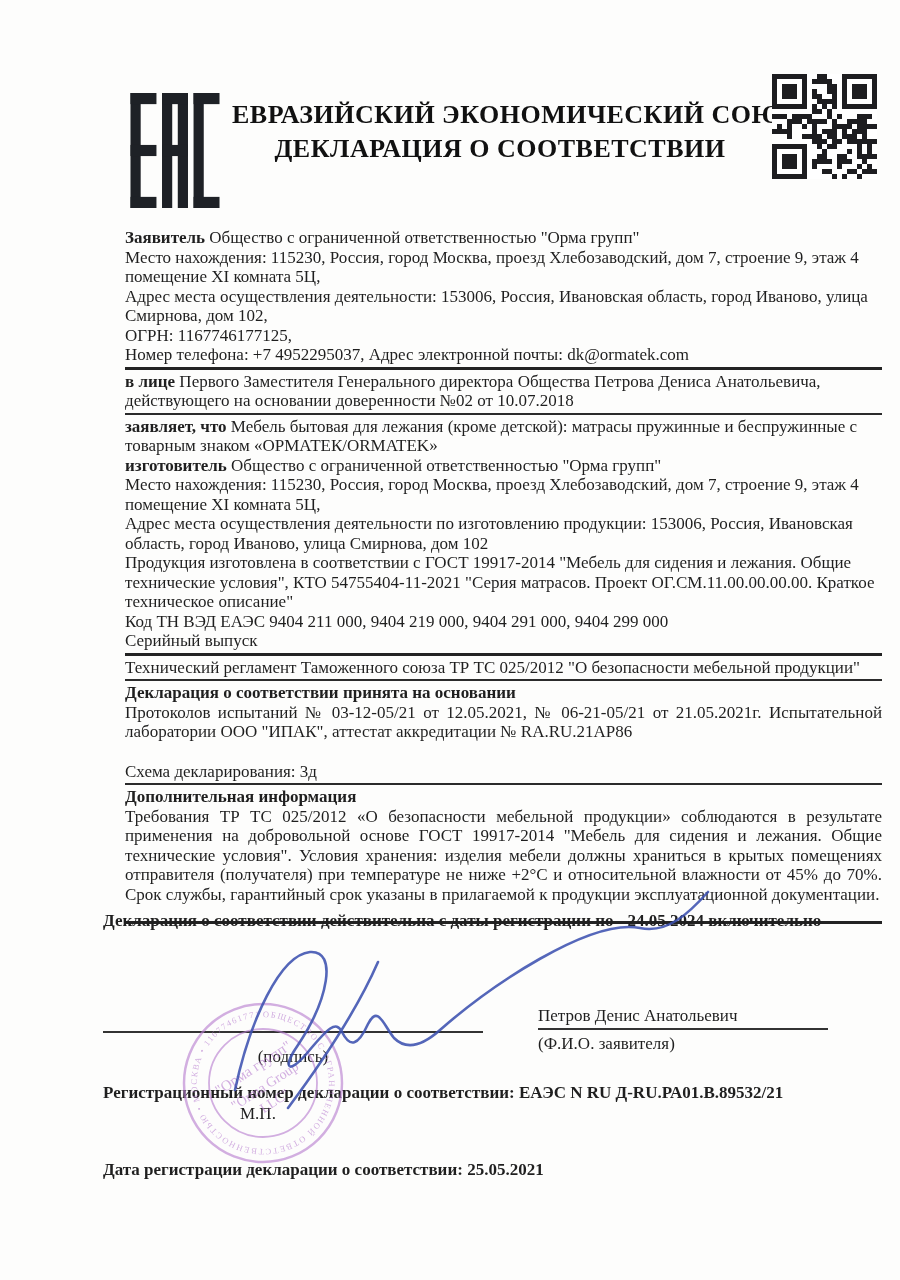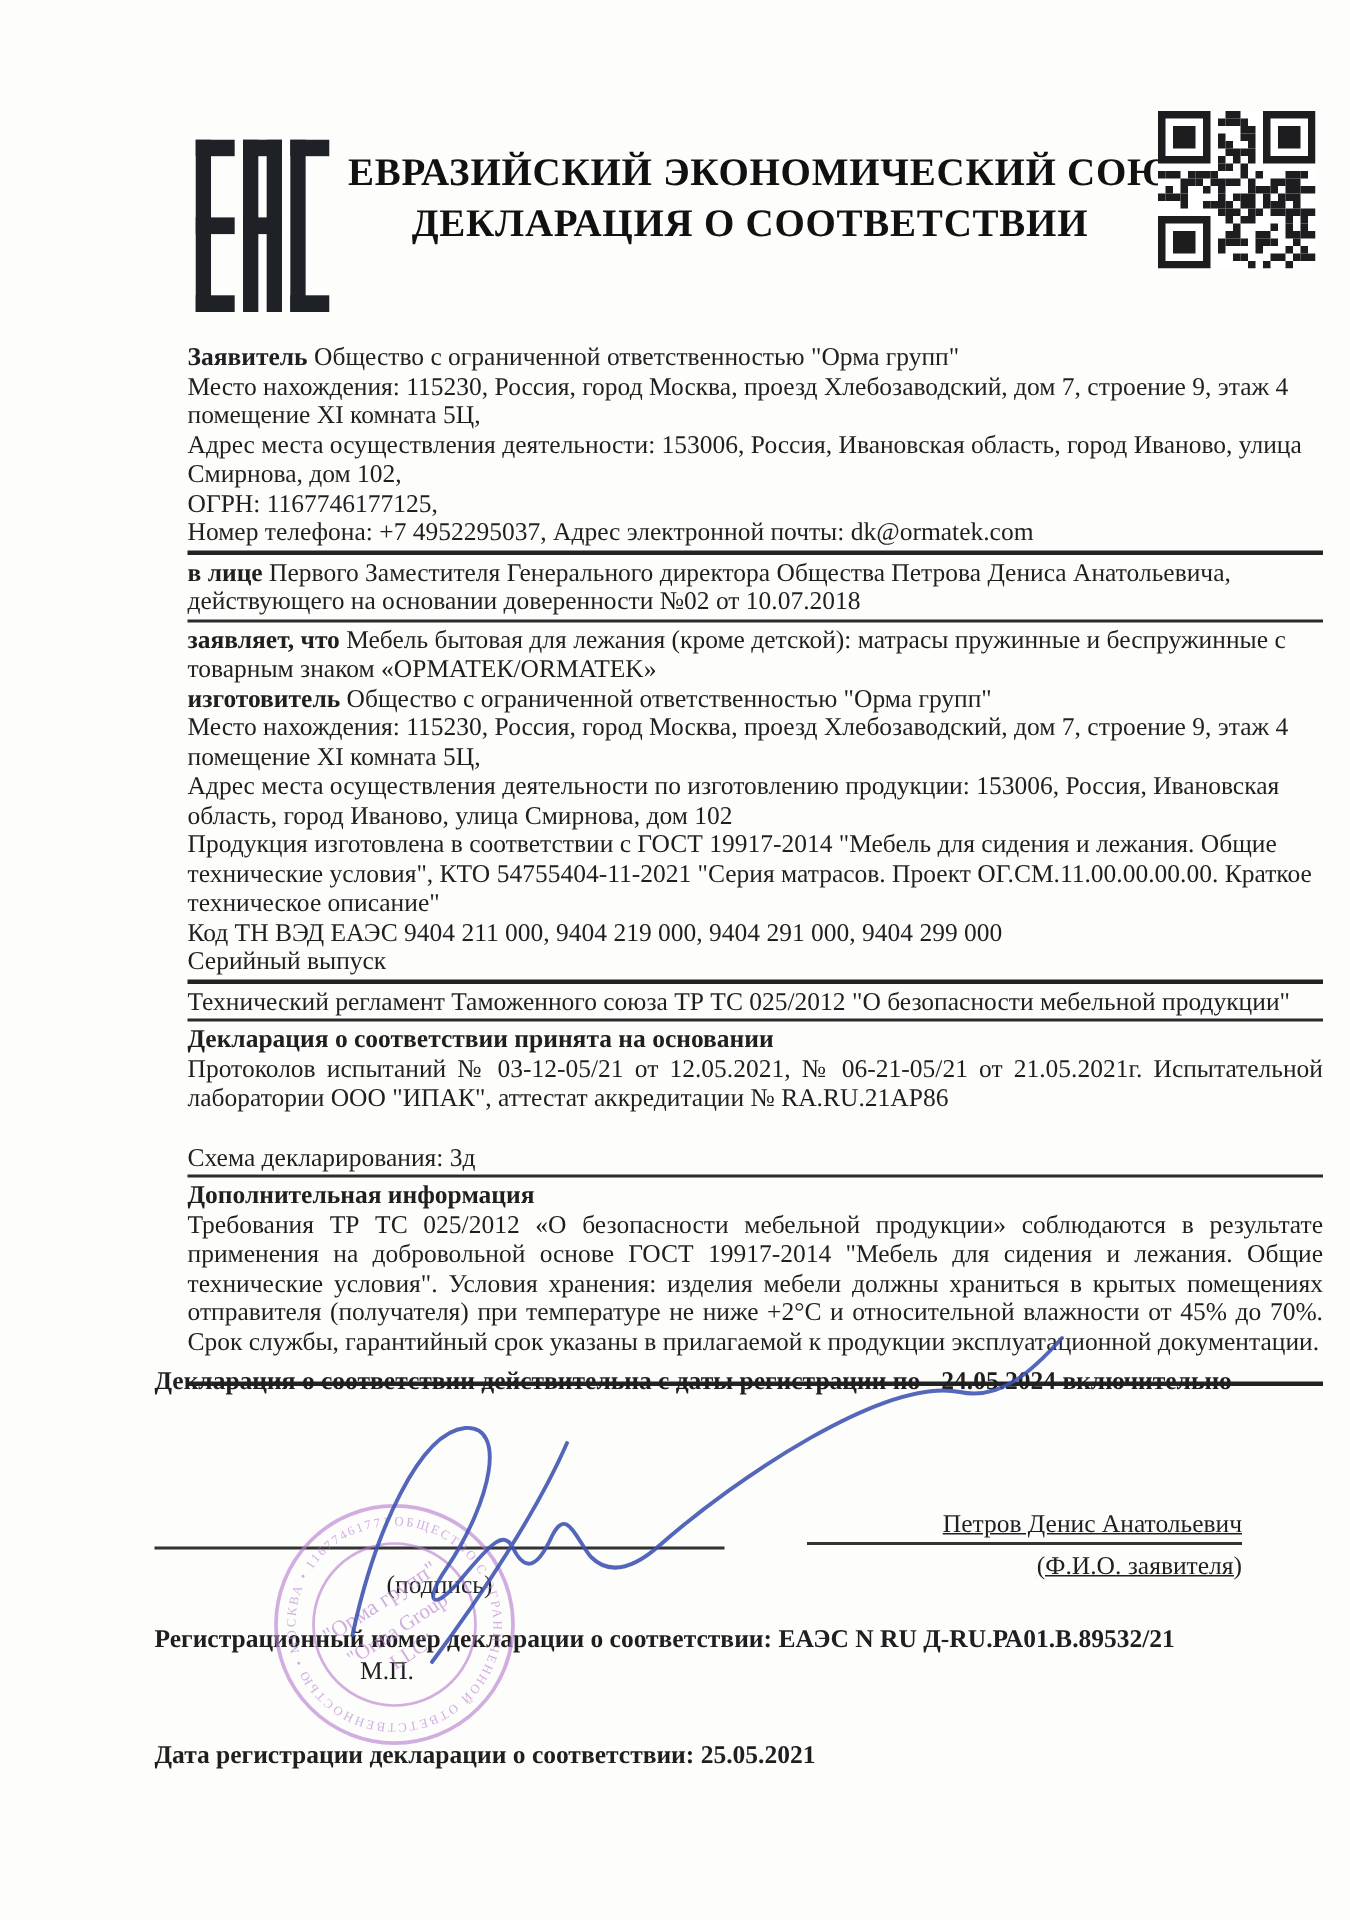--- a/index.html
+++ b/index.html
@@ -20,21 +20,21 @@
   .content { position:absolute; left:103px; top:228px; width:757px;margin-left:22px; }
   .b { font-weight:bold; }
   .rule  { border-top:2px solid #2b2b2b; margin:2px 0; }
   .rule3 { border-top:3px solid #232323; margin:2px 0; }
   .just { text-align:justify; }
   .scheme { margin-top:20px; }
   .addl-gap { margin-top:17px; }
   .validity { position:absolute; left:103px; top:911px; width:757px; font-weight:bold; }
   .validity .date { margin-left:14px; }
   .sig-left { position:absolute; left:103px; top:1031px; width:380px; border-top:2px solid #333; text-align:center; padding-top:14px; }
-  .sig-right { position:absolute; left:538px; top:1006px; width:290px; text-align:right;text-decoration:underline; }
+  .sig-right { position:absolute; left:538px; top:1006px; width:290px; text-align:left; }
   .sig-right .name { border-bottom:2px solid #333; padding-bottom:2px; }
   .sig-right .cap { padding-top:4px; }
   .mp { position:absolute; left:240px; top:1104px; }
   .regnum  { position:absolute; left:103px; top:1083px; font-weight:bold; }
   .regdate { position:absolute; left:103px; top:1160px; font-weight:bold; }
   .stamp { position:absolute; left:168px; top:988px; opacity:0.62; pointer-events:none; }
   .signature { position:absolute; left:170px; top:880px; pointer-events:none; }
 </style>
 </head>
 <body>

